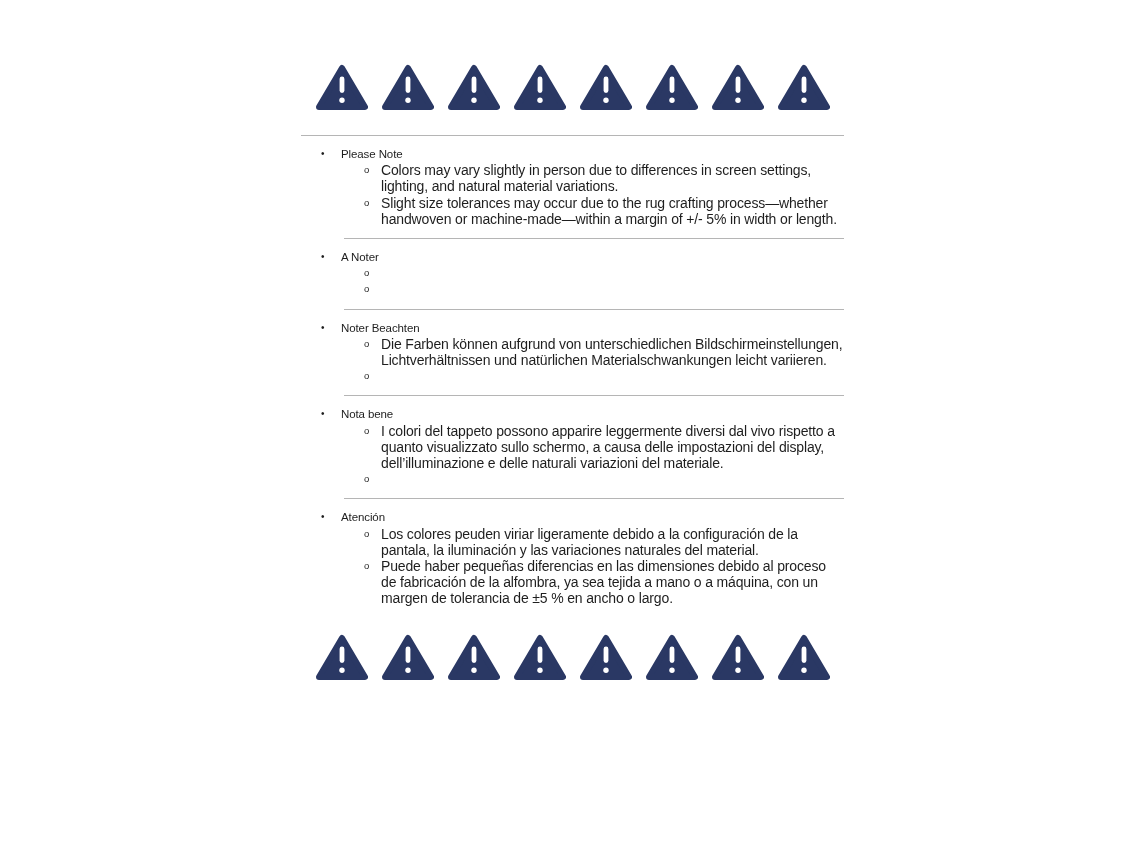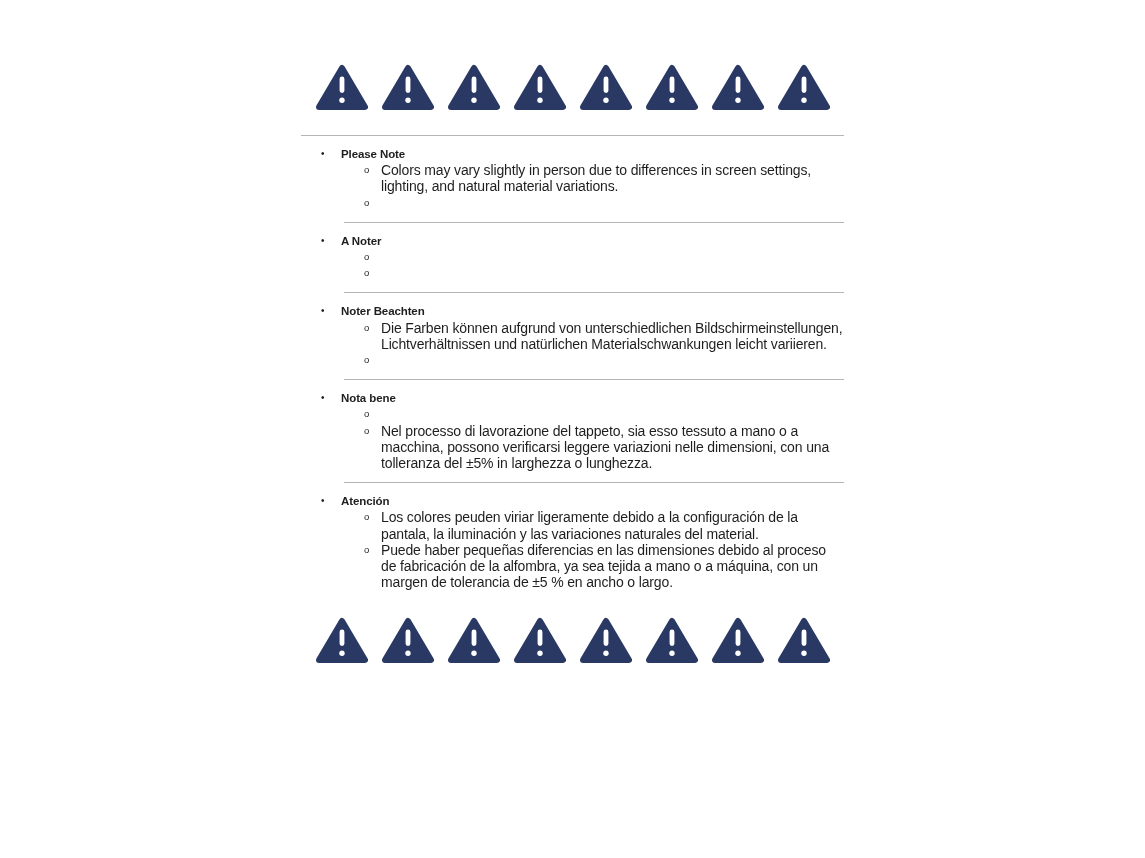--- a/index.html
+++ b/index.html
@@ -57,21 +57,21 @@
   }
   .l1-marker {
     width: 20px;
     flex: 0 0 20px;
     font-size: 10px;
     line-height: 16.2px;
   }
   .heading {
     margin: 0;
     font-size: 11.5px;
-    font-weight: 700;
+    font-weight: 400;
     line-height: 16.2px;
     letter-spacing: -0.1px;
   }
   .sub-row {
     display: flex;
     padding-left: 63px;
   }
   .l2-marker {
     width: 17px;
     flex: 0 0 17px;
@@ -141,20 +141,21 @@
       <div class="heading-row">
         <span class="l1-marker">•</span>
         <h3 class="heading">Please Note</h3>
       </div>
       <div class="sub-row">
         <span class="l2-marker">o</span>
         <p class="sub-text">Colors may vary slightly in person due to differences in screen settings, lighting, and natural material variations.</p>
       </div>
       <div class="sub-row">
         <span class="l2-marker">o</span>
+        <p class="sub-text">Slight size tolerances may occur due to the rug crafting process—whether handwoven or machine-made—within a margin of +/- 5% in width or length.</p>
       </div>
     </section>
 
     <hr class="divider indent">
 
     <section class="note-section">
       <div class="heading-row">
         <span class="l1-marker">•</span>
         <h3 class="heading">A Noter</h3>
       </div>
@@ -184,24 +185,24 @@
 
     <hr class="divider indent">
 
     <section class="note-section">
       <div class="heading-row">
         <span class="l1-marker">•</span>
         <h3 class="heading">Nota bene</h3>
       </div>
       <div class="sub-row">
         <span class="l2-marker">o</span>
-      </div>
-      <div class="sub-row">
-        <span class="l2-marker">o</span>
-        <p class="sub-text">Nel processo di lavorazione del tappeto, sia esso tessuto a mano o a macchina, possono verificarsi leggere variazioni nelle dimensioni, con una tolleranza del ±5% in larghezza o lunghezza.</p>
+        <p class="sub-text">I colori del tappeto possono apparire leggermente diversi dal vivo rispetto a quanto visualizzato sullo schermo, a causa delle impostazioni del display, dell’illuminazione e delle naturali variazioni del materiale.</p>
+      </div>
+      <div class="sub-row">
+        <span class="l2-marker">o</span>
       </div>
     </section>
 
     <hr class="divider indent">
 
     <section class="note-section">
       <div class="heading-row">
         <span class="l1-marker">•</span>
         <h3 class="heading">Atención</h3>
       </div>

